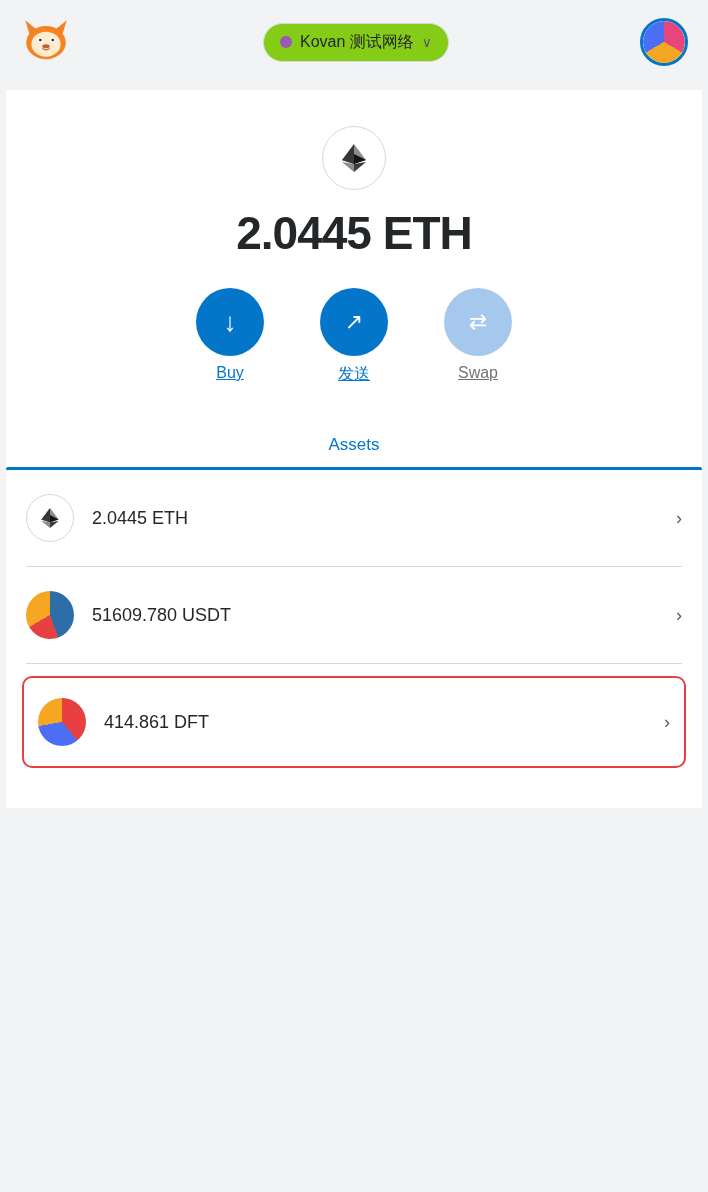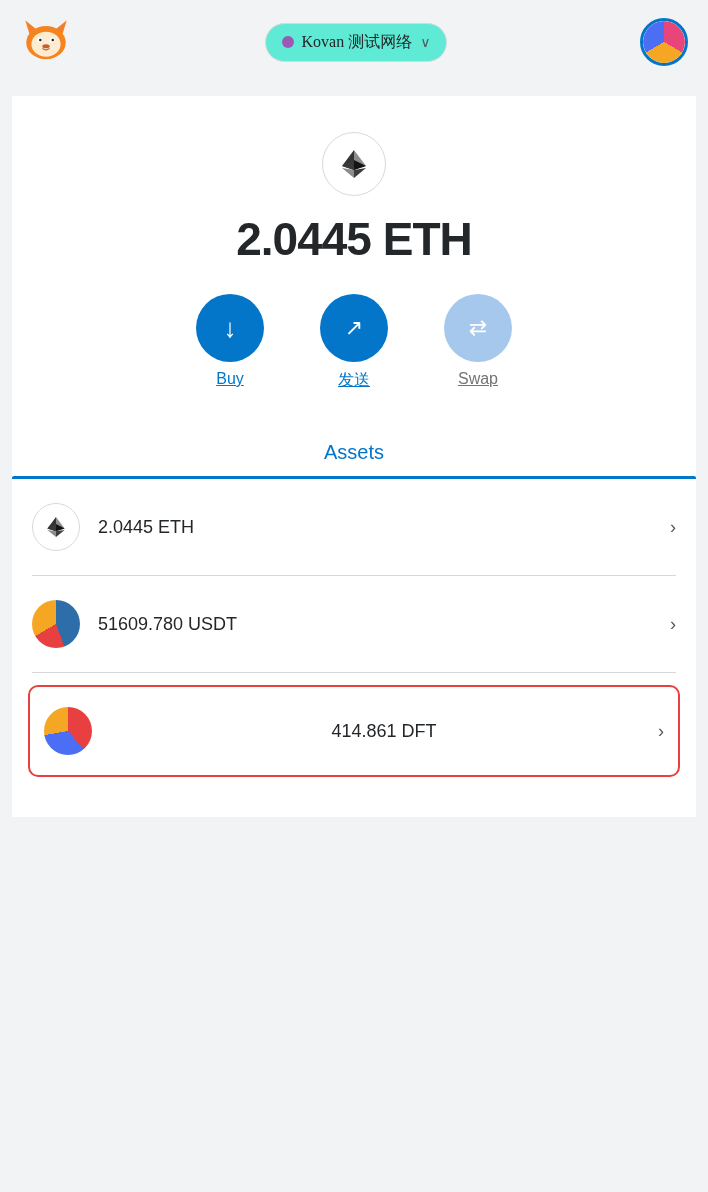--- a/index.html
+++ b/index.html
@@ -22,26 +22,25 @@
 
     .metamask-logo {
       width: 52px;
       height: 52px;
     }
 
     .network-selector {
       display: flex;
       align-items: center;
       gap: 8px;
-      background: #5eead4;
+      background: #84cc16;
       border-radius: 24px;
       padding: 8px 16px;
       cursor: pointer;
       border: 1px solid #d6d9dc;
-      font-family: Liberation Serif, serif;
     }
 
     .network-dot {
       width: 12px;
       height: 12px;
       background: #9b59b6;
       border-radius: 50%;
     }
 
     .network-name {
@@ -68,21 +67,21 @@
     .avatar-inner {
       width: 100%;
       height: 100%;
       border-radius: 50%;
       background: conic-gradient(#e8457a 0deg 120deg, #f5a623 120deg 240deg, #4c6ef5 240deg 360deg);
     }
 
     
     .main-content {
       background: white;
-      margin: 12px;
+      margin: 6px;
       padding-bottom: 40px;
     }
 
     
     .eth-icon-wrap {
       display: flex;
       justify-content: center;
       padding-top: 36px;
     }
 
@@ -155,21 +154,21 @@
     
     .tabs {
       display: flex;
       border-bottom: 1px solid #d6d9dc;
     }
 
     .tab {
       flex: 1;
       text-align: center;
       padding: 14px 0;
-      font-size: 20px;
+      font-size: 17px;
       cursor: pointer;
       position: relative;
       color: #535a61;
     }
 
     .tab.active {
       color: #0376c9;
       font-weight: 500;
     }
 
@@ -197,21 +196,20 @@
       cursor: pointer;
       position: relative;
     }
 
     .asset-item.highlighted {
       border: 2.5px solid #e84040;
       border-radius: 10px;
       padding: 20px 14px;
       margin: 12px -4px 0;
       border-bottom: 2.5px solid #e84040;
-      text-align: center;
     }
 
     .asset-icon {
       width: 48px;
       height: 48px;
       border-radius: 50%;
       overflow: hidden;
       flex-shrink: 0;
       margin-right: 18px;
     }

